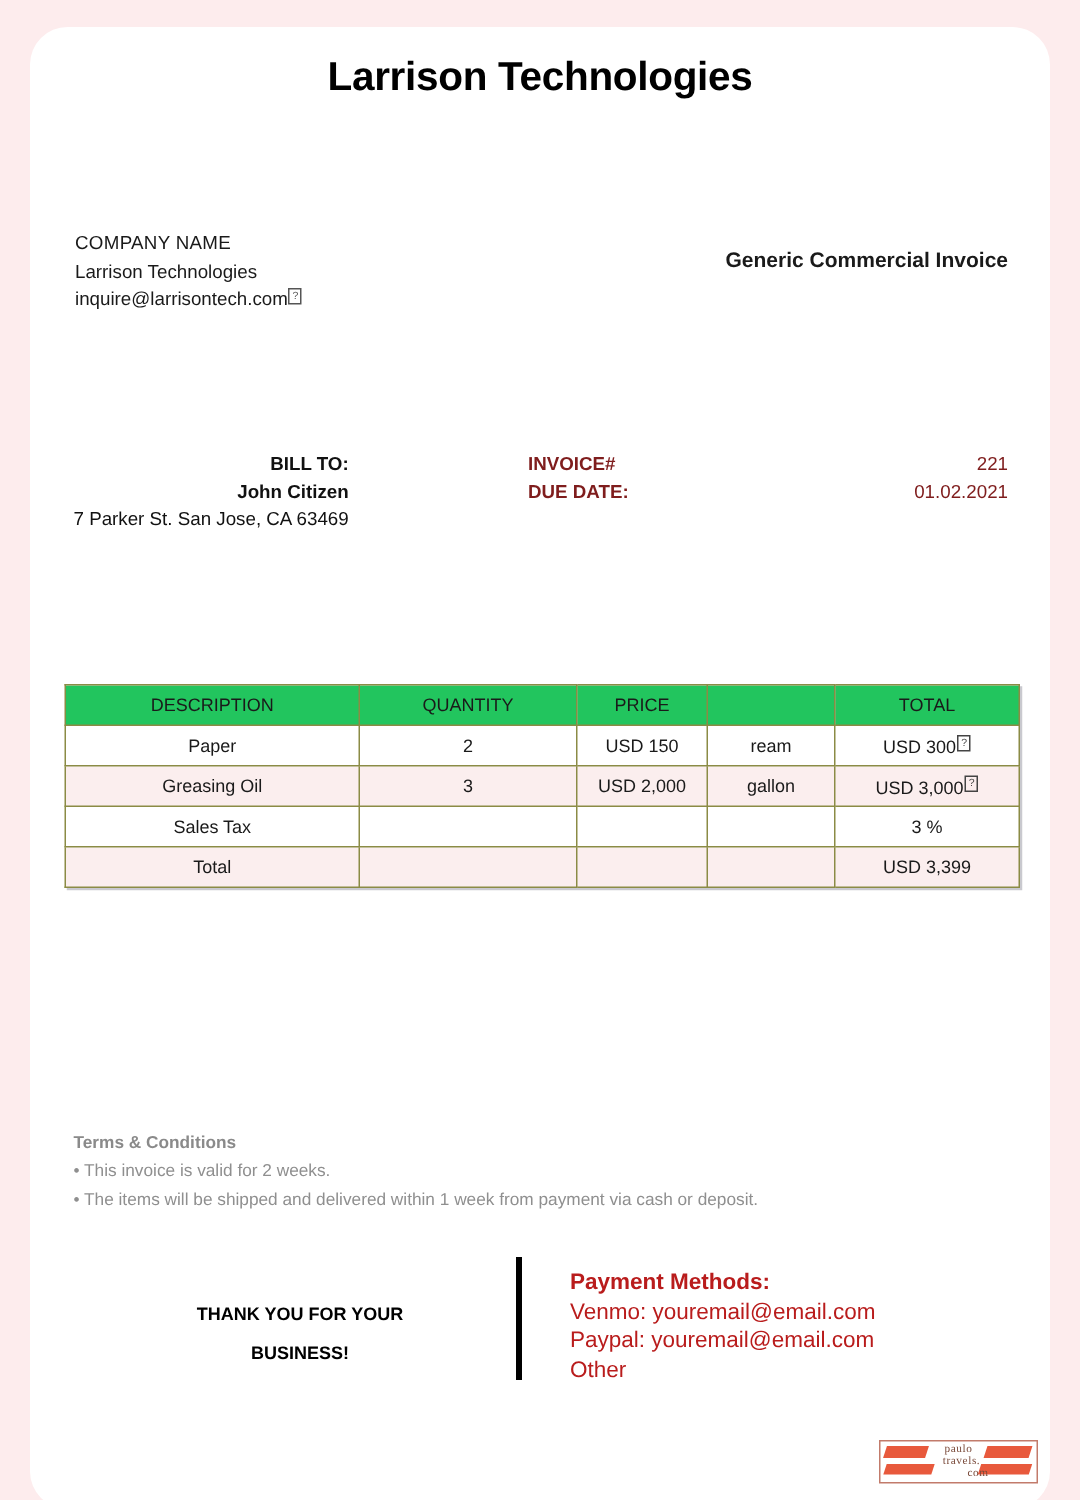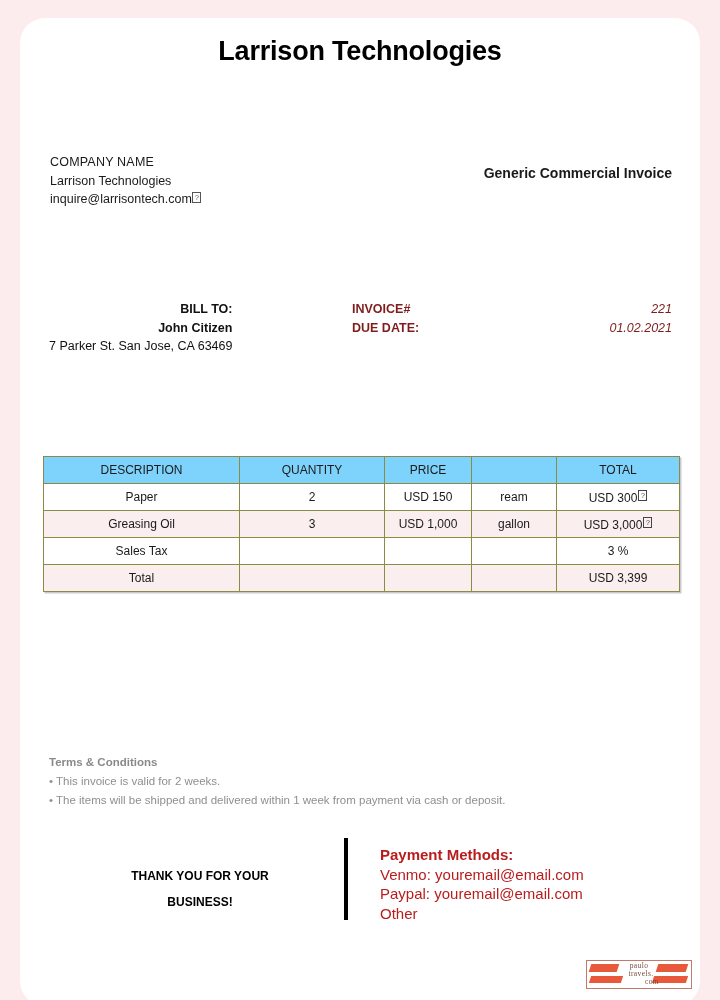--- a/index.html
+++ b/index.html
@@ -77,42 +77,42 @@
     width: 320px;
     font-size: 12.5px;
     color: #7f1d1d;
   }
   .meta-row {
     display: flex;
     justify-content: space-between;
     line-height: 18.5px;
   }
   .meta-row .k { font-weight: bold; }
-  .meta-row .v { font-weight: normal; font-style: italic; }
+  .meta-row .v { font-weight: normal; }
 
   
   .items-table {
     position: absolute;
     left: 23px;
     top: 438px;
     width: 636px;
     border-collapse: collapse;
     table-layout: fixed;
     font-size: 12px;
     color: #1a1a1a;
     box-shadow: 1.5px 1.5px 0 0 #c9c9cf;
   }
   .items-table td, .items-table th {
     border: 1px solid #8b8b45;
     height: 26px;
     text-align: center;
     font-weight: normal;
     padding: 0 4px;
   }
-  .items-table thead td { background: #7dd3fc; }
+  .items-table thead td { background: #22c55e; }
   .row-alt td { background: #fbeeee; }
   .row-plain td { background: #ffffff; }
 
   .col-desc  { width: 196px; }
   .col-qty   { width: 145px; }
   .col-price { width: 87px; }
   .col-unit  { width: 85px; }
   .col-total { width: 123px; }
 
   .tofu {
@@ -271,21 +271,21 @@
       <tr class="row-plain">
         <td>Paper</td>
         <td>2</td>
         <td>USD 150</td>
         <td>ream</td>
         <td><span>USD 300</span><span class="tofu">?</span></td>
       </tr>
       <tr class="row-alt">
         <td>Greasing Oil</td>
         <td>3</td>
-        <td>USD 1,000</td>
+        <td>USD 2,000</td>
         <td>gallon</td>
         <td><span>USD 3,000</span><span class="tofu">?</span></td>
       </tr>
       <tr class="row-plain">
         <td>Sales Tax</td>
         <td></td>
         <td></td>
         <td></td>
         <td>3 %</td>
       </tr>

